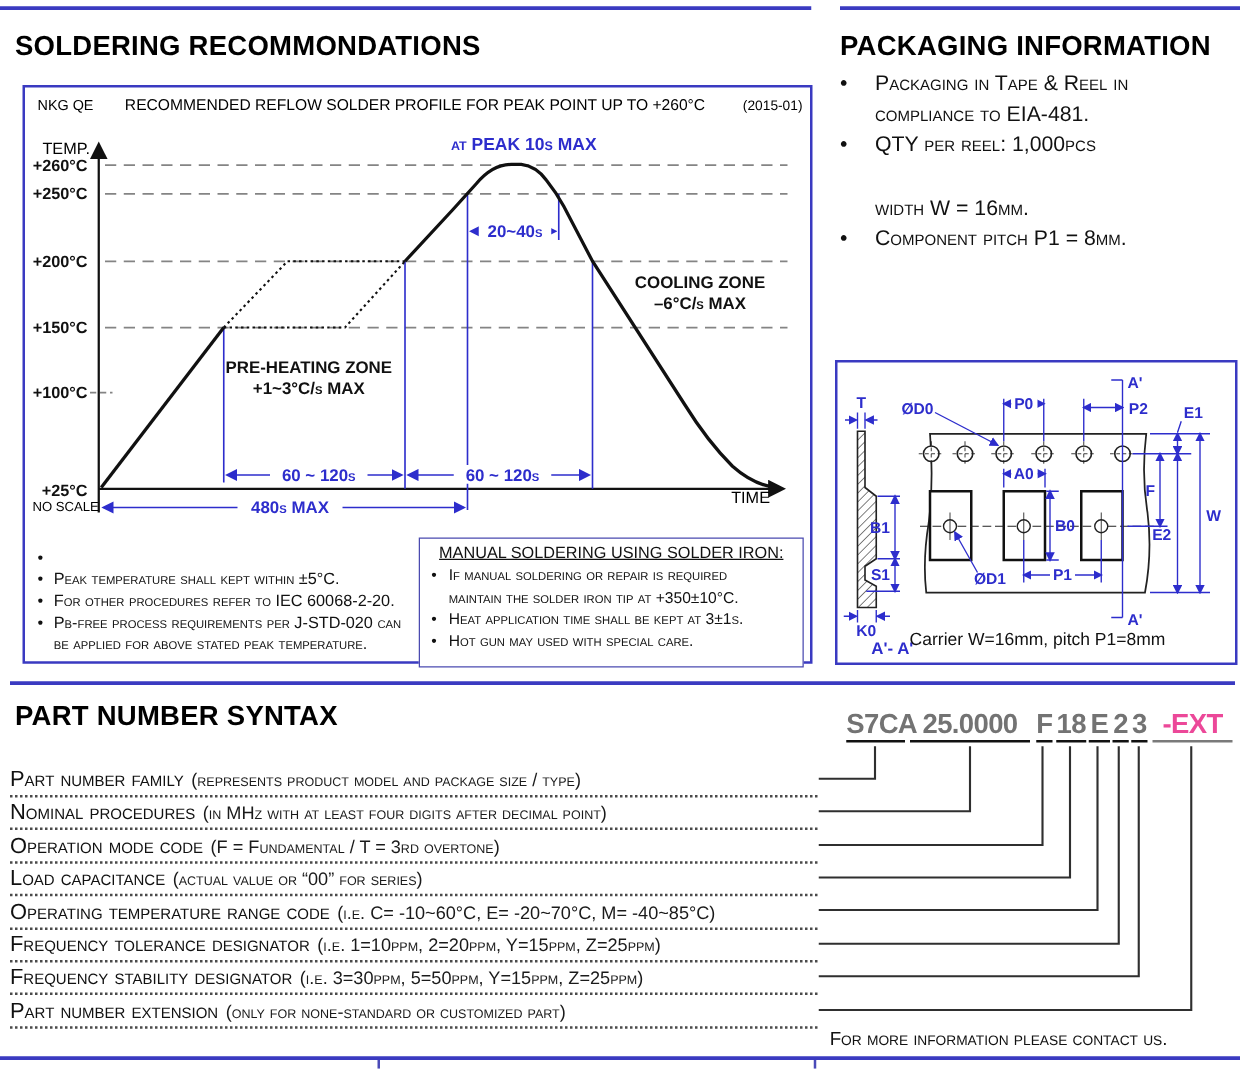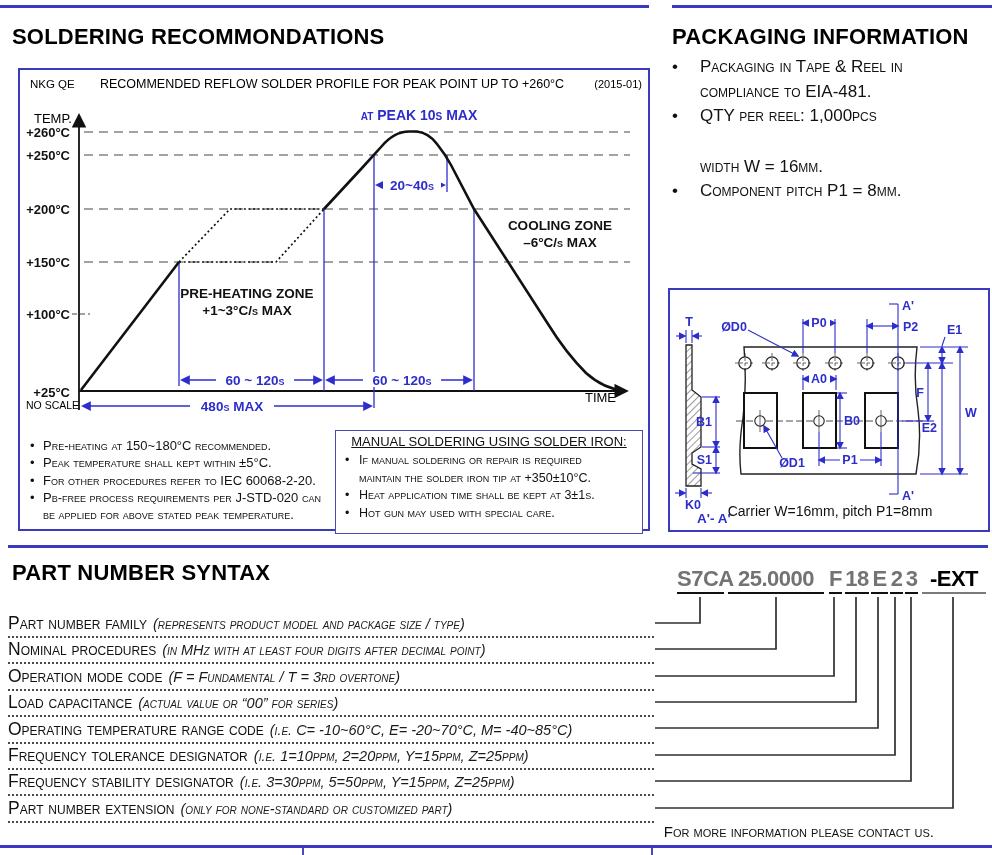--- a/index.html
+++ b/index.html
@@ -22,26 +22,26 @@
   .m-line.cont{padding-left:23px;}
   
   .pk-line{font-size:17px;line-height:24.6px;font-variant:small-caps;white-space:nowrap;}
   .pk-line .blt{display:inline-block;width:28px;}
   .pk-line.cont{padding-left:28px;}
   .pk-spacer{height:26px;}
   
   .pn-row{position:absolute;left:8px;width:646px;height:25px;line-height:25px;
           border-bottom:2px dotted #4a4a4a;white-space:nowrap;font-variant:small-caps;}
   .pn-row .nm{font-size:17.5px;color:#111;}
-  .pn-row .dt{font-size:14.5px;color:#1a1a1a;margin-left:6px;font-style:italic;}
+  .pn-row .dt{font-size:14.5px;color:#1a1a1a;margin-left:6px;}
   
   .seg{position:absolute;top:566px;height:26px;line-height:26px;text-align:center;
        font-size:22px;font-weight:bold;letter-spacing:-0.5px;color:#737373;
        border-bottom:2.5px solid #111;box-sizing:content-box;}
-  .seg.ext{color:#000000;border-bottom-color:#7a7a7a;}
+  .seg.ext{color:#ec4899;border-bottom-color:#7a7a7a;}
   .footer-note{font-size:15px;font-variant:small-caps;white-space:nowrap;}
   svg text{font-family:"Liberation Sans",sans-serif;}
   svg .sct{font-variant:small-caps;}
 </style>
 </head>
 <body>
 
 <div class="abs rule" style="left:0;top:5px;width:649px;height:3px"></div>
 <div class="abs rule" style="left:672px;top:5px;width:320px;height:3px"></div>
 
@@ -127,21 +127,21 @@
     <text class="sct" x="399" y="50" font-size="14" font-weight="bold" fill="#2d2dcc" text-anchor="middle">at PEAK 10s MAX</text>
     <g font-size="13.5" font-weight="bold" fill="#111" text-anchor="middle">
       <text x="540" y="160">COOLING ZONE</text>
       <text class="sct" x="540" y="177">–6°C/s MAX</text>
       <text x="227" y="228">PRE-HEATING ZONE</text>
       <text class="sct" x="227" y="245">+1~3°C/s MAX</text>
     </g>
   </svg>
 
   <div class="abs" style="left:10px;top:367px;width:300px">
-    <div class="note-line"><span class="blt"></span><span>Pre-heating at 150~180°C recommended.</span></div>
+    <div class="note-line"><span class="blt"></span></div>
     <div class="note-line"><span class="blt"></span><span>Peak temperature shall kept within ±5°C.</span></div>
     <div class="note-line"><span class="blt"></span><span>For other procedures refer to IEC 60068-2-20.</span></div>
     <div class="note-line"><span class="blt"></span><span>Pb-free process requirements per J-STD-020 can</span></div>
     <div class="note-line cont"><span>be applied for above stated peak temperature.</span></div>
   </div>
 
   <div class="abs mbox" style="left:315px;top:360px;width:308px;height:104px">
     <div class="mbox-title">MANUAL SOLDERING USING SOLDER IRON:</div>
     <div class="m-line"><span class="blt"></span><span>If manual soldering or repair is required</span></div>
     <div class="m-line cont"><span>maintain the solder iron tip at +350±10°C.</span></div>

